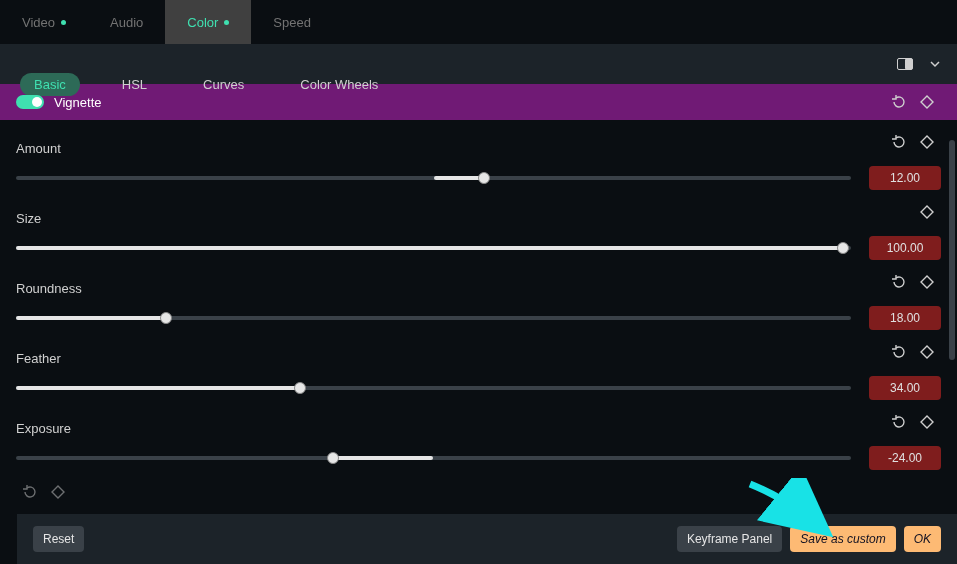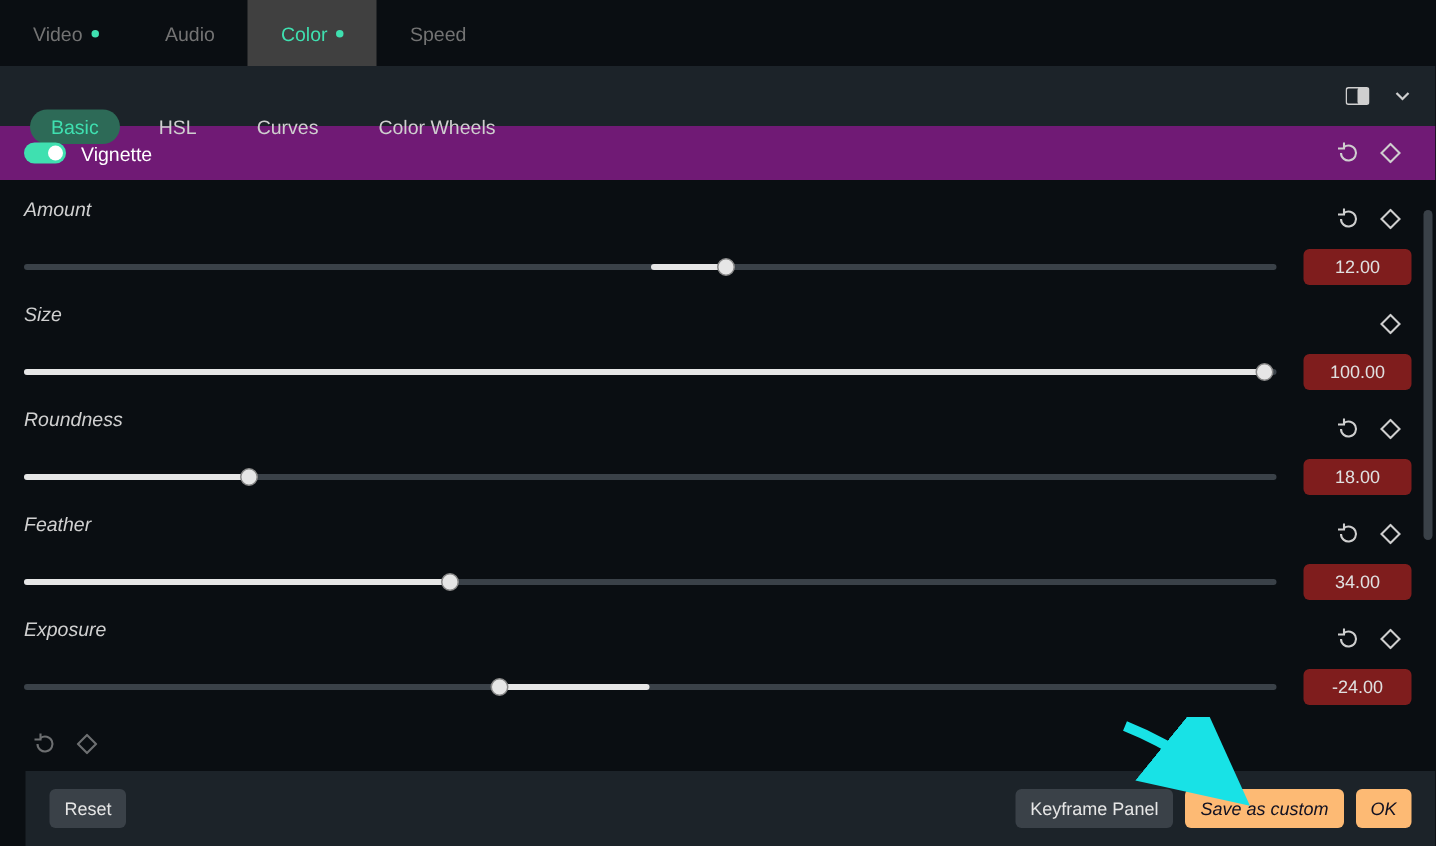--- a/index.html
+++ b/index.html
@@ -40,21 +40,21 @@
   }
 
   
   .sub-row {
     display: flex;
     align-items: center;
     height: 40px;
     background: #1c2329;
     padding: 0 16px 0 20px;
   }
-  .sub-tabs { display: flex; gap: 12px; align-items: flex-end; margin-top: 41px; }
+  .sub-tabs { display: flex; gap: 28px; align-items: flex-end; margin-top: 41px; }
   .sub-tab {
     color: #cfcfcf;
     cursor: pointer;
     padding: 4px 14px;
     border-radius: 12px;
   }
   .sub-tab.active {
     background: #2d6a57;
     color: #3fe0b0;
   }
@@ -109,23 +109,22 @@
     padding: 0 16px;
     height: 396px;
     overflow: hidden;
     position: relative;
   }
   .param {
     padding-top: 12px;
   }
   .param-head {
     display: flex;
-    align-items: flex-start;
+    align-items: flex-end;
     height: 24px;
-    font-style: italic;
   }
   .param-label { color: #d0d0d0; flex: 1; }
   .slider-row {
     display: flex;
     align-items: center;
     margin-top: 10px;
     gap: 18px;
   }
   .slider {
     flex: 1;

